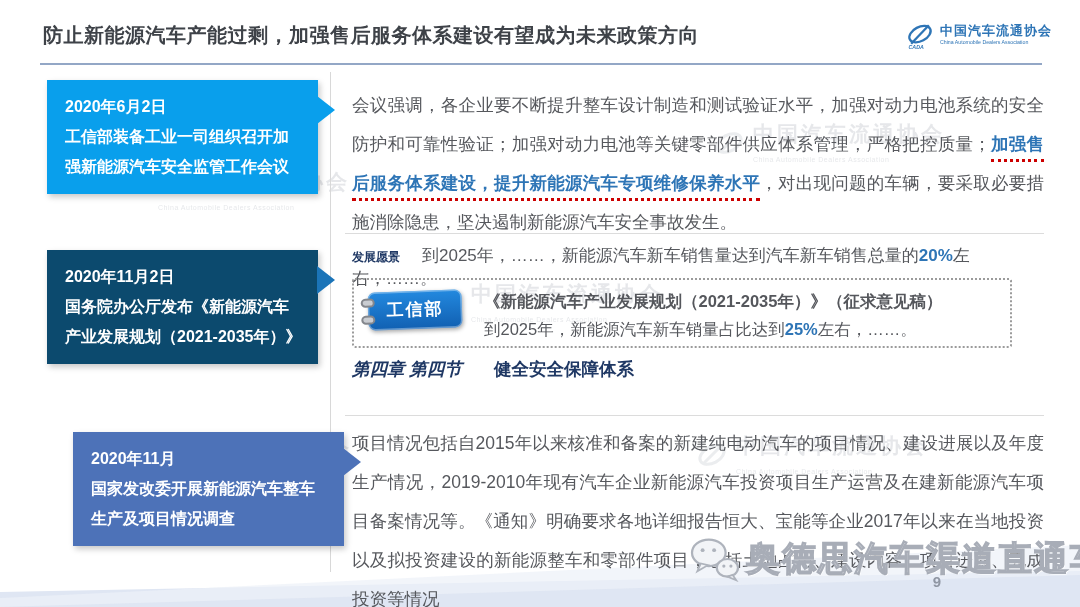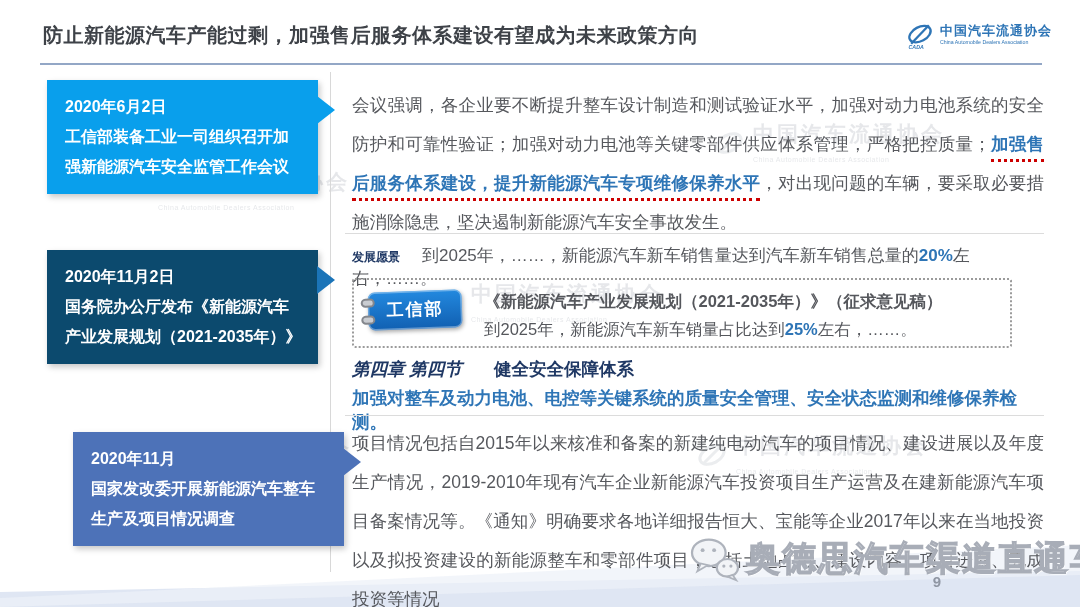--- a/index.html
+++ b/index.html
@@ -164,21 +164,20 @@
       <span class="ring r2"></span>
       <span>工信部</span>
     </div>
     <div class="draft-title">《新能源汽车产业发展规划（2021-2035年）》（征求意见稿）</div>
     <div class="draft-line"><span>到2025年，新能源汽车新车销量占比达到</span><span class="pct">25%</span><span>左右，……。</span></div>
   </div>
 
   <div class="rcol-item chapter-line">
     <span class="navy chapter-no">第四章 第四节</span><span class="navy">健全安全保障体系</span>
   </div>
-  <div class="rcol-item detail-line">加强对整车及动力电池、电控等关键系统的质量安全管理、安全状态监测和维修保养检测。</div>
 
   <div class="hdivider hd2"></div>
 
   <p class="rcol-item para p-survey">项目情况包括自2015年以来核准和备案的新建纯电动汽车的项目情况、建设进展以及年度生产情况，2019-2010年现有汽车企业新能源汽车投资项目生产运营及在建新能源汽车项目备案情况等。《通知》明确要求各地详细报告恒大、宝能等企业2017年以来在当地投资以及拟投资建设的新能源整车和零部件项目，包括土地占用、建设内容、项目进展、完成投资等情况</p>
 
   <div class="footer-mark">
     <svg width="54" height="46" viewBox="0 0 60 52">
       <ellipse cx="23" cy="19" rx="19" ry="15" fill="#F2F4F7" stroke="#AEB3BC" stroke-width="2.5"></ellipse>
       <path d="M14 31 L10 40 L22 33 Z" fill="#F2F4F7" stroke="#AEB3BC" stroke-width="2"></path>
       <circle cx="16" cy="16" r="2.2" fill="#AEB3BC"></circle>

